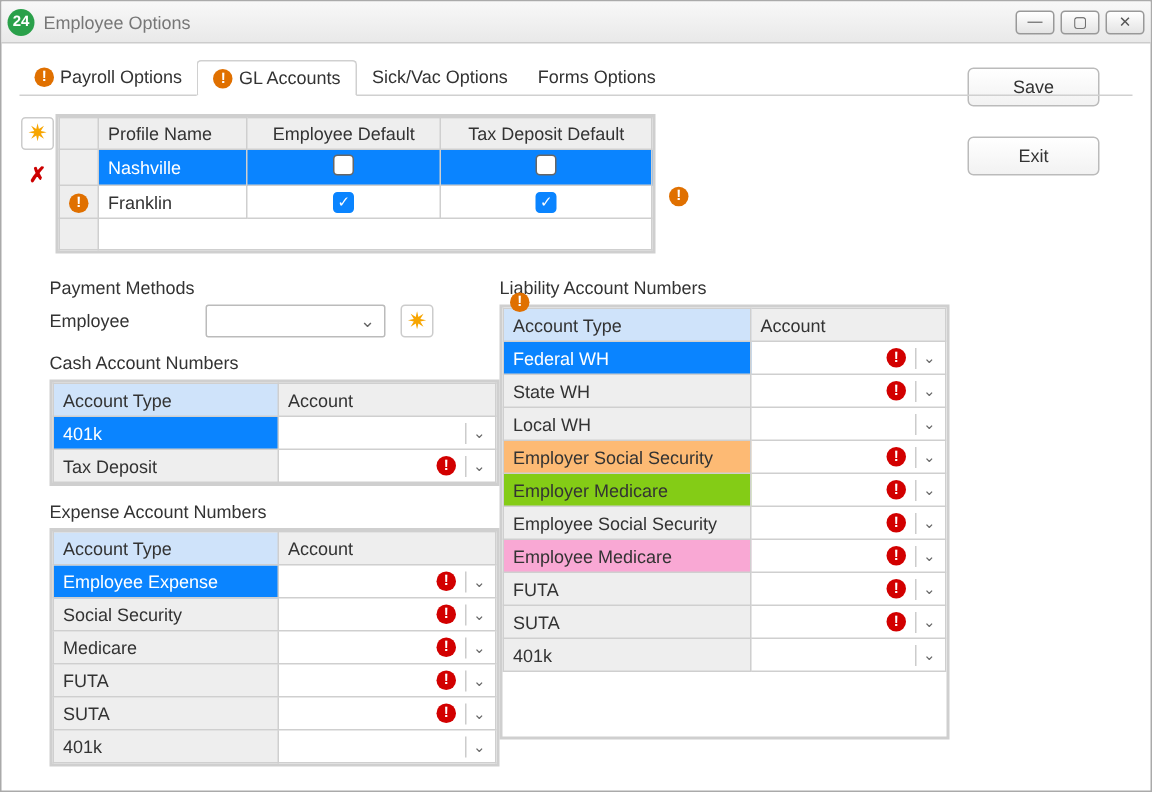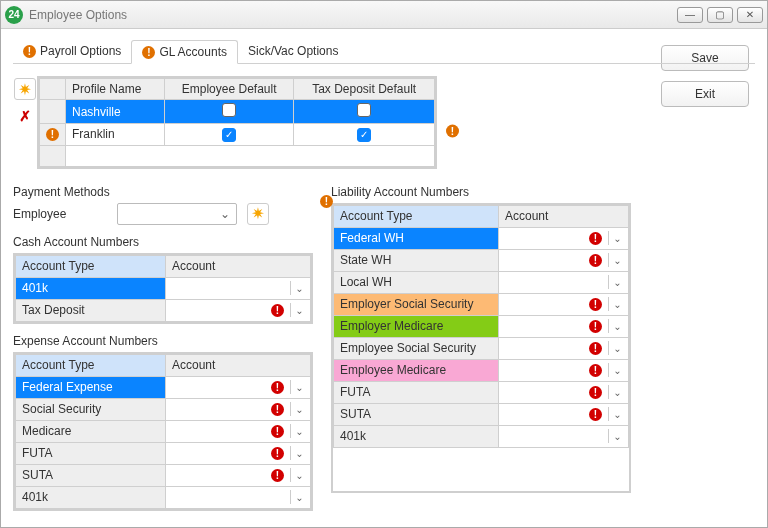--- a/index.html
+++ b/index.html
@@ -12,21 +12,21 @@
   .winbtn { width: 26px; height: 16px; border: 1px solid #999; border-radius: 3px; background: linear-gradient(#fff,#e4e4e4); display: flex; align-items: center; justify-content: center; font-size: 10px; color: #555; cursor: pointer; }
   .content { position: absolute; top: 28px; left: 0; right: 0; bottom: 0; padding: 10px 12px; }
   
   .tabs { display: flex; border-bottom: 1px solid #d0d0d0; }
   .tab { padding: 4px 10px; font-size: 12px; color: #333; cursor: pointer; display: flex; align-items: center; gap: 4px; }
   .tab.active { border: 1px solid #d0d0d0; border-bottom: 1px solid #fff; border-radius: 3px 3px 0 0; background: #fff; position: relative; top: 1px; }
   .warn-icon { width: 13px; height: 13px; border-radius: 50%; background: #e07000; color: #fff; font-weight: bold; font-size: 10px; display: inline-flex; align-items: center; justify-content: center; }
   .err-icon { width: 13px; height: 13px; border-radius: 50%; background: #d20000; color: #fff; font-weight: bold; font-size: 10px; display: inline-flex; align-items: center; justify-content: center; }
   .star-icon { width: 18px; height: 18px; display: inline-flex; align-items: center; justify-content: center; color: #f7a500; font-size: 16px; }
   .del-icon { width: 16px; height: 16px; display: inline-flex; align-items: center; justify-content: center; color: #c00; font-size: 14px; font-weight: bold; }
-  .main-cols { display: flex; gap: 18px; width: 620px; }
+  .main-cols { display: flex; width: 620px; justify-content: flex-end; }
   .leftcol { width: 300px; }
   .rightcol { width: 300px; }
   
   .profile-area { position: relative; margin-top: 6px; padding: 6px 0 6px 0; display: flex; }
   .profile-tools { width: 24px; display: flex; flex-direction: column; gap: 8px; align-items: center; padding-top: 2px; }
   .ptable { border: 2px solid #cfcfcf; width: 400px; }
   .ptable table { border-collapse: collapse; width: 100%; }
   .ptable th, .ptable td { border: 1px solid #cfcfcf; font-size: 12px; padding: 3px 6px; text-align: left; height: 21px; }
   .ptable th { background: #eee; font-weight: normal; }
   .ptable .th-icon { width: 22px; background: #eee; }
@@ -49,21 +49,21 @@
   .grid-wrap th, .grid-wrap td { border: 1px solid #cfcfcf; font-size: 12px; padding: 3px 6px; text-align: left; height: 22px; }
   .grid-wrap th { background: #eee; font-weight: normal; }
   .grid-wrap th.h-type { background: #cfe3fa; }
   .grid-wrap td.acct { background: #fff; }
   .grid-wrap td.acct .acct-inner { display: flex; align-items: center; justify-content: flex-end; gap: 6px; }
   .grid-wrap td.type-sel { background: #0a84ff; color: #fff; margin-left: 28px; }
   .dd { width: 14px; height: 14px; display: inline-flex; align-items: center; justify-content: center; color: #666; font-size: 10px; border-left: 1px solid #ccc; padding-left: 4px; }
   .col-type { width: 150px; }
   .liab .col-type { width: 165px; }
   
-  .sidebtns { position: absolute; top: 44px; right: 18px; width: 88px; display: flex; flex-direction: column; gap: 10px; }
+  .sidebtns { position: absolute; top: 44px; right: 34px; width: 88px; display: flex; flex-direction: column; gap: 20px; }
   .btn { height: 26px; border: 1px solid #bbb; border-radius: 4px; background: linear-gradient(#fff,#f2f2f2); display: flex; align-items: center; justify-content: center; font-size: 12px; cursor: pointer; }
 </style>
 </head>
 <body>
 
 <div class="window">
   <div class="titlebar">
     <div class="icon24">24</div>
     <div class="title">Employee Options</div>
     <div class="winbtns">
@@ -83,20 +83,23 @@
       <div class="tab">
         <span class="warn-icon">!</span>
         <span>Payroll Options</span>
       </div>
       <div class="tab active">
         <span class="warn-icon">!</span>
         <span>GL Accounts</span>
       </div>
       <div class="tab">
         <span>Sick/Vac Options</span>
+      </div>
+      <div class="tab">
+        <span>Forms Options</span>
       </div>
     </div>
 
     <div class="profile-area" style="width:440px;">
       <div class="profile-tools">
         <span class="star-btn">
             <span class="star-icon">✷</span>
           </span>
         <span class="del-icon">✗</span>
       </div>
@@ -184,21 +187,21 @@
         <div class="grid-wrap">
           <table>
             <thead>
                 <tr>
               <th class="h-type col-type">Account Type</th>
               <th>Account</th>
             </tr>
               </thead>
             <tbody id="expense-body">
                 <tr>
-                  <td class="col-type type-sel" style="">Federal Expense</td>
+                  <td class="col-type type-sel" style="">Employee Expense</td>
                   <td class="acct">
                     <div class="acct-inner">
                       <span class="err-icon">!</span>
                       <span class="dd">⌄</span>
                     </div>
                   </td>
                 </tr>
                 <tr>
                   <td class="col-type" style="background:#eee;">Social Security</td>
                   <td class="acct">

